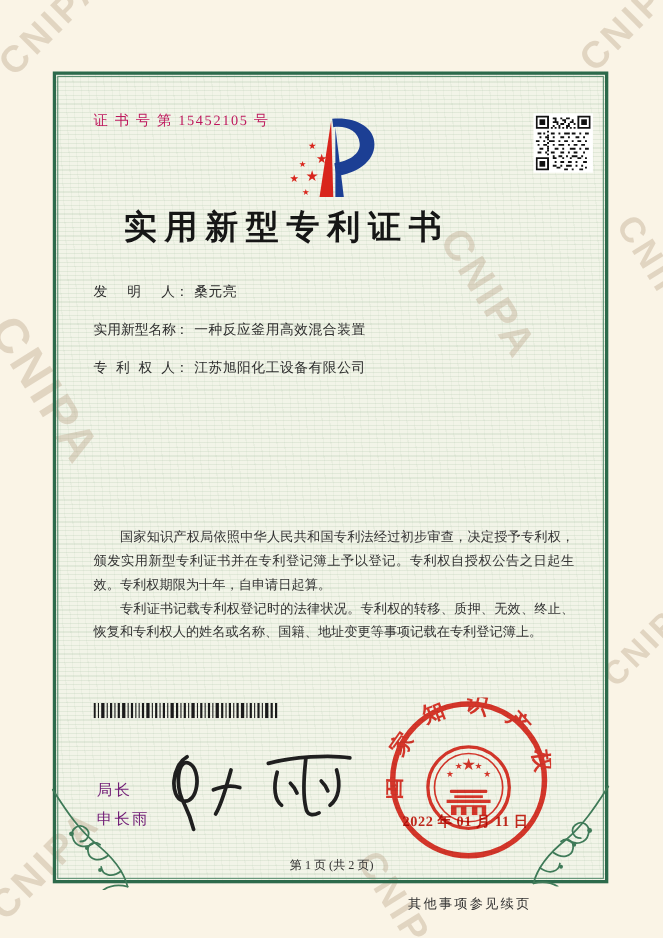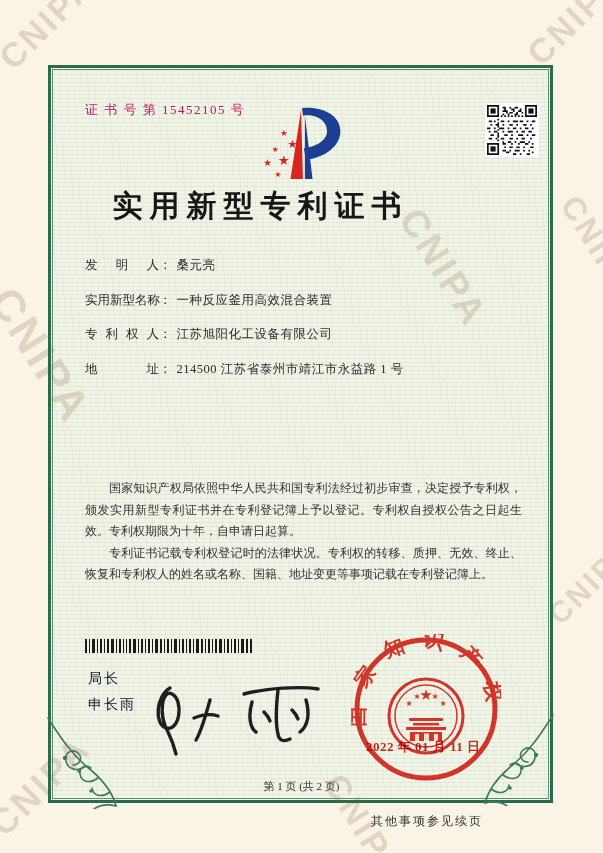--- a/index.html
+++ b/index.html
@@ -31,21 +31,21 @@
   .fcolon{display:inline-block;margin-right:5px;}
   .fval{letter-spacing:0.5px;}
   .pair2{margin-left:28px;}
   
   .body-text{left:85px;top:478px;width:437px;font-size:12px;line-height:21.5px;
              text-align:justify;color:#333;}
   .body-text p{margin:0;text-indent:2em;}
   
   .barcode{left:85px;top:639px;width:168px;height:14px;}
   
-  .sig-labels{left:88px;top:666px;font-size:14px;line-height:26px;color:#0f172a;letter-spacing:2px;}
+  .sig-labels{left:88px;top:707px;font-size:14px;line-height:26px;color:#701a75;letter-spacing:2px;}
   .sig-script{left:148px;top:674px;width:205px;height:95px;}
   
   .seal-wrap{left:351px;top:634px;width:150px;height:150px;z-index:4;mix-blend-mode:multiply;opacity:0.93;}
   .seal-date{left:366px;top:738px;width:130px;z-index:5;font-size:13px;font-weight:bold;
              color:#cf2a1f;letter-spacing:0.5px;mix-blend-mode:multiply;white-space:nowrap;}
   
   .flourish{z-index:3;}
   
   .page-num{left:0;top:779px;width:603px;text-align:center;font-size:11px;color:#333;}
   .footer-note{left:0;top:813px;width:483px;text-align:right;font-size:12px;color:#333;letter-spacing:2px;}
@@ -141,23 +141,20 @@
   <div class="abs fields">
     <div class="frow">
       <span class="flabel">发明人</span><span class="fcolon">：</span><span class="fval">桑元亮</span>
     </div>
     <div class="frow">
       <span class="flabel">实用新型名称</span><span class="fcolon">：</span><span class="fval">一种反应釜用高效混合装置</span>
     </div>
     <div class="frow">
       <span class="flabel">专利权人</span><span class="fcolon">：</span><span class="fval">江苏旭阳化工设备有限公司</span>
     </div>
-    <div class="frow">
-      <span class="flabel">地址</span><span class="fcolon">：</span><span class="fval">214500 江苏省泰州市靖江市永益路 1 号</span>
-    </div>
   </div>
 
   <div class="abs body-text">
     <p>国家知识产权局依照中华人民共和国专利法经过初步审查，决定授予专利权，颁发实用新型专利证书并在专利登记簿上予以登记。专利权自授权公告之日起生效。专利权期限为十年，自申请日起算。</p>
     <p>专利证书记载专利权登记时的法律状况。专利权的转移、质押、无效、终止、恢复和专利权人的姓名或名称、国籍、地址变更等事项记载在专利登记簿上。</p>
   </div>
 
   <svg class="abs barcode" viewBox="0 0 168 14" preserveAspectRatio="none">
     <path fill="#1a1a1a" d="M0,0h2v14h-2z M4,0h1v14h-1z M7,0h3v14h-3z M12,0h1v14h-1z M15,0h2v14h-2z M19,0h1v14h-1z
       M22,0h2v14h-2z M26,0h3v14h-3z M31,0h1v14h-1z M34,0h2v14h-2z M38,0h1v14h-1z M41,0h1v14h-1z M44,0h2v14h-2z

